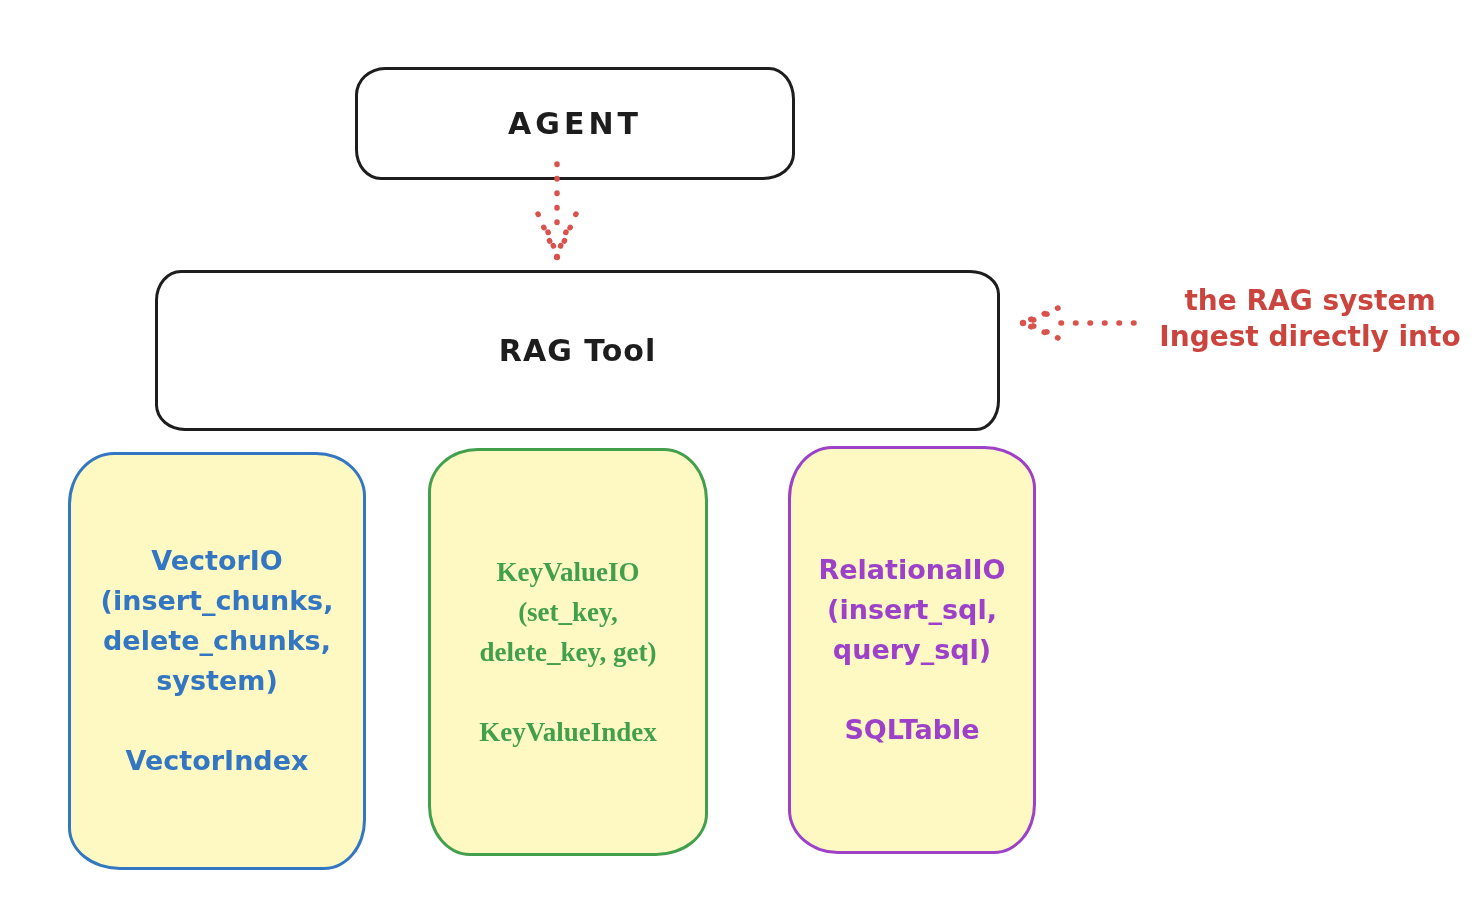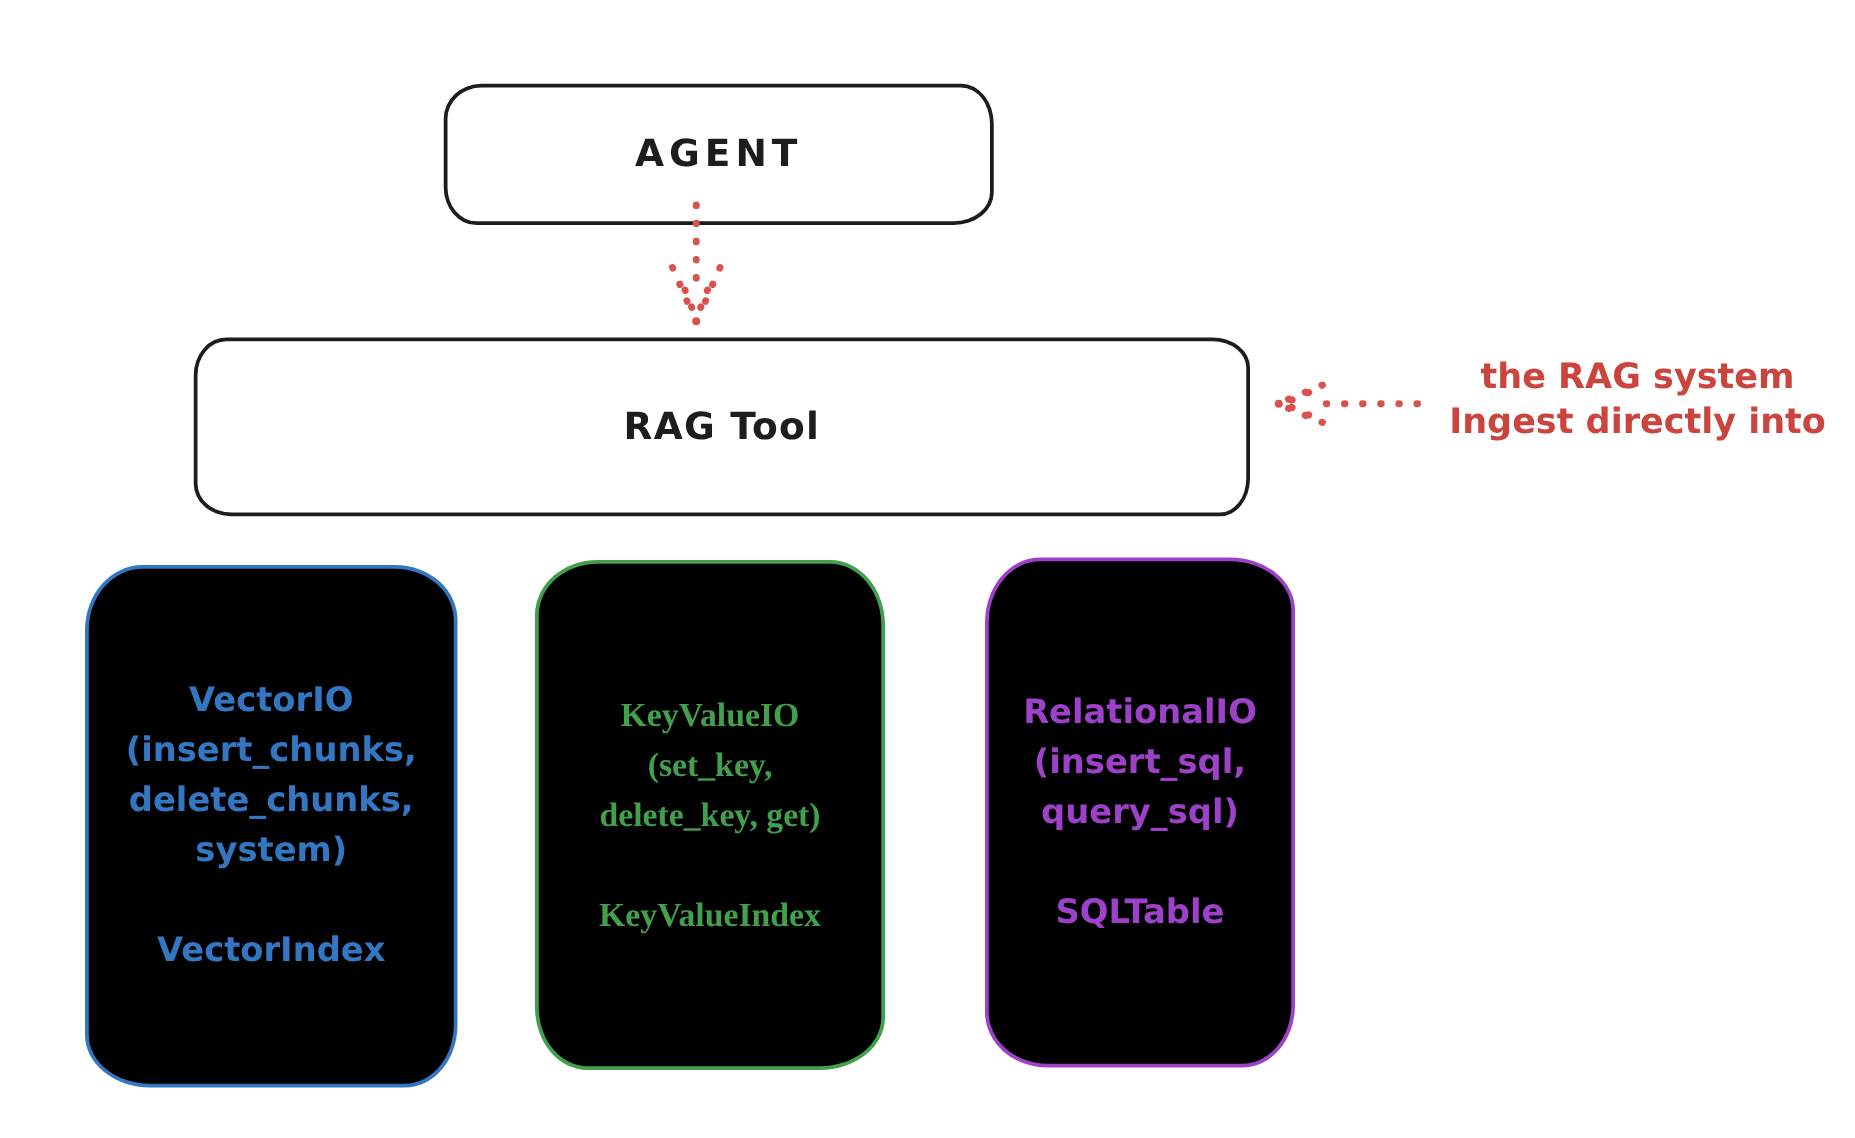--- a/index.html
+++ b/index.html
@@ -30,21 +30,21 @@
     left: 355px; top: 42px;
     width: 440px; height: 113px;
     border-radius: 30px 26px 32px 26px / 28px 32px 26px 30px;
     font-size: 30px;
     font-weight: 700;
     letter-spacing: 4px;
     margin-top: 25px;
   }
   .rag-box {
     left: 155px; top: 270px;
-    width: 845px; height: 143px;
+    width: 845px; height: 161px;
     border-radius: 26px 30px 24px 30px / 30px 24px 30px 26px;
     font-size: 30px;
     font-weight: 600;
     letter-spacing: 1px;
   }
   
   .annotation {
     position: absolute;
     left: 1140px; top: 283px;
     width: 340px;
@@ -60,21 +60,21 @@
     fill: none;
     stroke: #d9524c;
     stroke-width: 5.5;
     stroke-linecap: round;
     stroke-dasharray: 0.5 14;
   }
   .dot-tip { fill: #d9524c; }
   
   .io-box {
     position: absolute;
-    background: #000000;
+    background: #fef9c3;
     border-width: 3.5px;
     border-style: solid;
     box-sizing: border-box;
     display: flex;
     flex-direction: column;
     align-items: center;
     justify-content: center;
     text-align: center;
   }
   .io-line {

